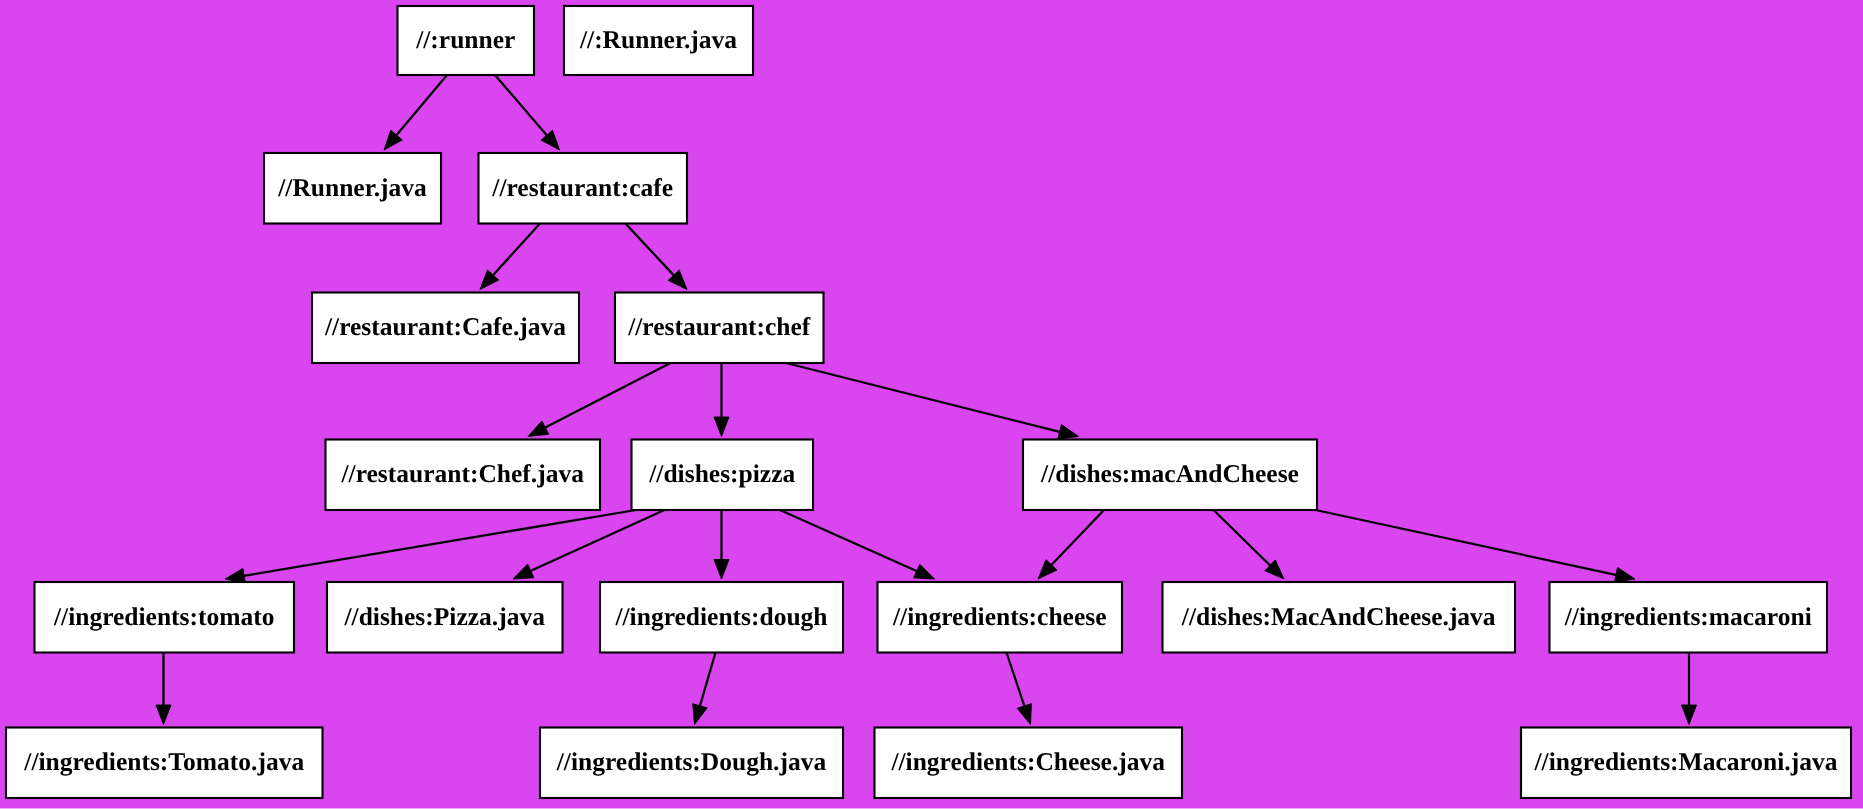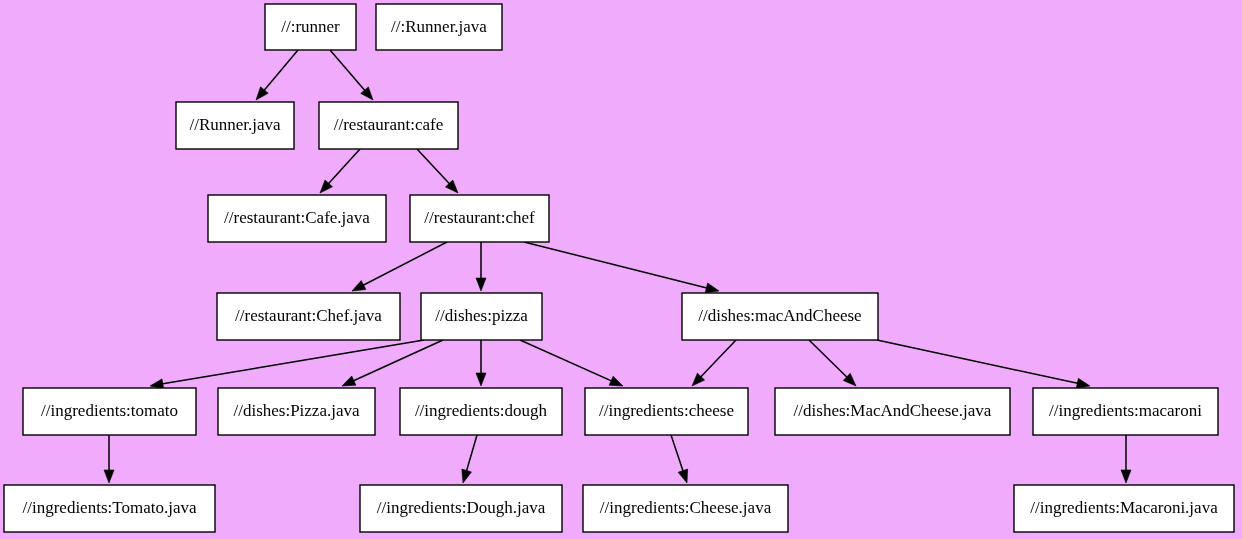--- a/index.html
+++ b/index.html
@@ -10,21 +10,22 @@
   body {
     width: 1242px;
     height: 539px;
     font-family: "Liberation Serif", "DejaVu Serif", serif;
     overflow: hidden;
   }
   #graph-root {
     position: relative;
     width: 1242px;
     height: 539px;
-    background: #f0abfc;
+    background: #d946ef;
+    font-weight: bold;
   }
   #graph-svg {
     position: absolute;
     top: 0;
     left: 0;
     width: 1242px;
     height: 539px;
     display: block;
   }
   .node-box {

